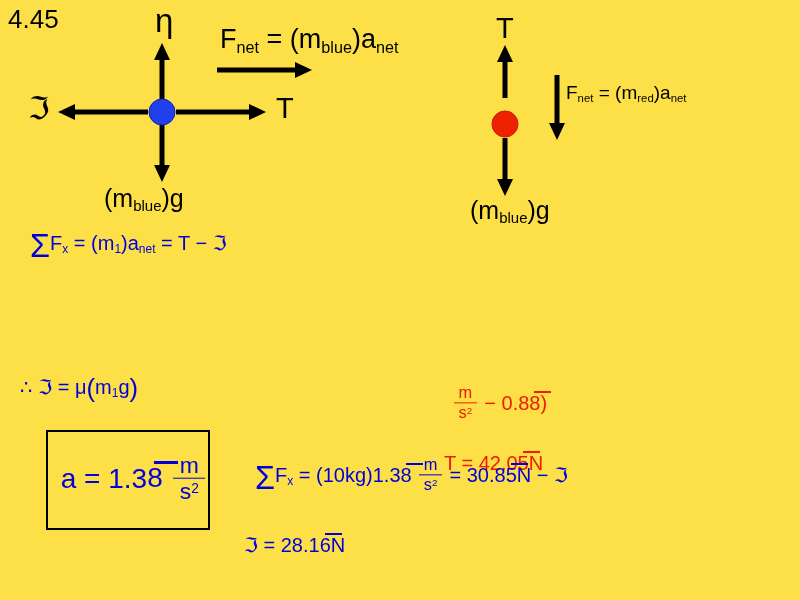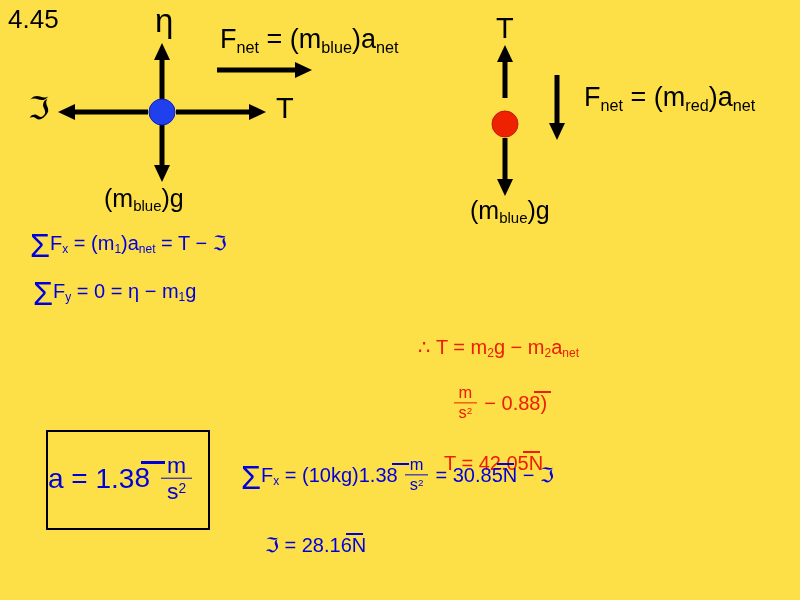--- a/index.html
+++ b/index.html
@@ -14,21 +14,21 @@
   .mq .big{font-size:1.62em;vertical-align:-0.22em}
   .mq .lg{font-size:1.28em;vertical-align:-0.12em}
   .mq .sub{font-size:0.6em;vertical-align:-0.28em;letter-spacing:0}
   .mq .sup{font-size:0.6em;vertical-align:0.45em}
   .mq .over{position:relative;display:inline-block}
   .mq .over::after{content:"";position:absolute;top:-0.04em;left:0.25em;width:0.85em;height:0.09em;background:currentColor}
   .mq .frac{display:inline-block;vertical-align:middle;text-align:center;line-height:1.05;
             font-size:0.82em;margin:0 0.12em;transform:translateY(-0.1em)}
   .mq .frac .num{display:block;padding:0 0.28em 0.04em;border-bottom:0.085em solid currentColor}
   .mq .frac .den{display:block;padding-top:0.04em}
-  .box{position:absolute;border:2px solid #000;display:flex;align-items:center;justify-content:flex-start}
+  .box{position:absolute;border:2px solid #000;display:flex;align-items:center;justify-content:flex-end}
 </style>
 </head>
 <body>
 
 <div class="stage">
 
   <svg class="layer" width="800" height="600" viewBox="0 0 800 600">
     <defs>
       <marker id="ah" markerUnits="userSpaceOnUse" markerWidth="20" markerHeight="18" refX="2" refY="8" orient="auto">
         <path d="M0,0 L17,8 L0,16 Z" fill="#000000"></path>
@@ -57,29 +57,28 @@
   <span class="abs" style="left:8px;top:4px;font-size:26px">4.45</span>
 
   <span class="abs" style="left:155px;top:2px;font-size:33px">η</span>
   <span class="abs" style="left:276px;top:92px;font-size:29px">T</span>
   <span class="abs" style="left:28px;top:90px;font-size:31px">ℑ</span>
   <span class="abs mq" style="left:104px;top:184px;font-size:25px"><span>(m</span><span class="sub">blue</span><span>)g</span></span>
   <span class="abs mq" style="left:220px;top:24px;font-size:27px"><span>F</span><span class="sub">net</span><span> = (m</span><span class="sub">blue</span><span>)a</span><span class="sub">net</span></span>
 
   <span class="abs" style="left:496px;top:12px;font-size:29px">T</span>
   <span class="abs mq" style="left:470px;top:196px;font-size:25px"><span>(m</span><span class="sub">blue</span><span>)g</span></span>
-  <span class="abs mq" style="left:584px;top:82px;font-size:27px"><span>F</span><span class="sub">net</span><span> = (m</span><span class="sub">red</span><span>)a</span><span class="sub">net</span></span>
+  <span class="abs mq" style="left:566px;top:82px;font-size:19px"><span>F</span><span class="sub">net</span><span> = (m</span><span class="sub">red</span><span>)a</span><span class="sub">net</span></span>
 
   <div class="mq line blue" style="left:30px;top:228px"><span class="big">Σ</span><span>F</span><span class="sub">x</span><span> = (m</span><span class="sub">1</span><span>)a</span><span class="sub">net</span><span> = T − ℑ</span></div>
-  <div class="mq line blue" style="left:33px;top:276px"><span class="big">Σ</span><span>F</span><span class="sub">y</span><span> = 0 = η − m</span><span class="sub">1</span><span>g</span></div>
+  <div class="mq line blue" style="left:20px;top:374px"><span>∴ ℑ = μ</span><span class="lg">(</span><span>m</span><span class="sub">1</span><span>g</span><span class="lg">)</span></div>
 
   <div class="box" style="left:46px;top:430px;width:160px;height:96px">
     <div class="mq blue" style="font-size:28px"><span>a = 1.3</span><span class="over">8</span><span> </span><span class="frac"><span class="num"><span>m</span></span><span class="den"><span>s</span><span class="sup">2</span></span></span></div>
   </div>
 
-  <div class="mq line red" style="left:418px;top:336px"><span>∴ T = m</span><span class="sub">2</span><span>g − m</span><span class="sub">2</span><span>a</span><span class="sub">net</span></div>
   <div class="mq line red" style="left:452px;top:386px"><span class="frac"><span class="num"><span>m</span></span><span class="den"><span>s</span><span class="sup">2</span></span></span><span> − 0.8</span><span class="over">8</span><span>)</span></div>
   <div class="mq line red" style="left:444px;top:452px"><span>T = 42.0</span><span class="over">5</span><span>N</span></div>
 
-  <div class="mq line blue" style="left:241px;top:458px"><span class="big">Σ</span><span>F</span><span class="sub">x</span><span> = (10kg)1.3</span><span class="over">8</span><span> </span><span class="frac"><span class="num"><span>m</span></span><span class="den"><span>s</span><span class="sup">2</span></span></span><span> = 30.8</span><span class="over">5</span><span>N − ℑ</span></div>
-  <div class="mq line blue" style="left:265px;top:534px"><span>ℑ = 28.1</span><span class="over">6</span><span>N</span></div>
+  <div class="mq line blue" style="left:255px;top:458px"><span class="big">Σ</span><span>F</span><span class="sub">x</span><span> = (10kg)1.3</span><span class="over">8</span><span> </span><span class="frac"><span class="num"><span>m</span></span><span class="den"><span>s</span><span class="sup">2</span></span></span><span> = 30.8</span><span class="over">5</span><span>N − ℑ</span></div>
+  <div class="mq line blue" style="left:244px;top:534px"><span>ℑ = 28.1</span><span class="over">6</span><span>N</span></div>
 
 </div>
 
 </body></html>

